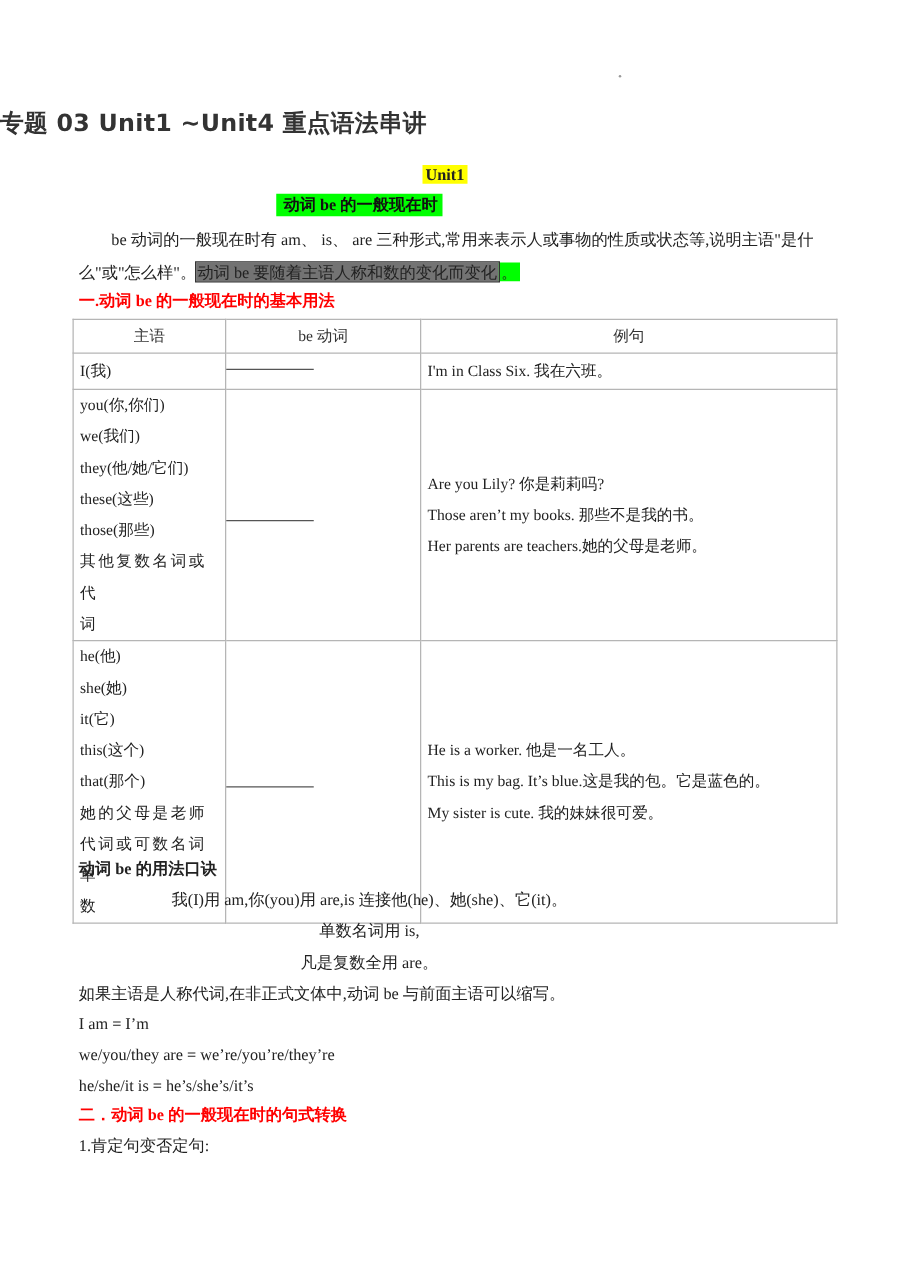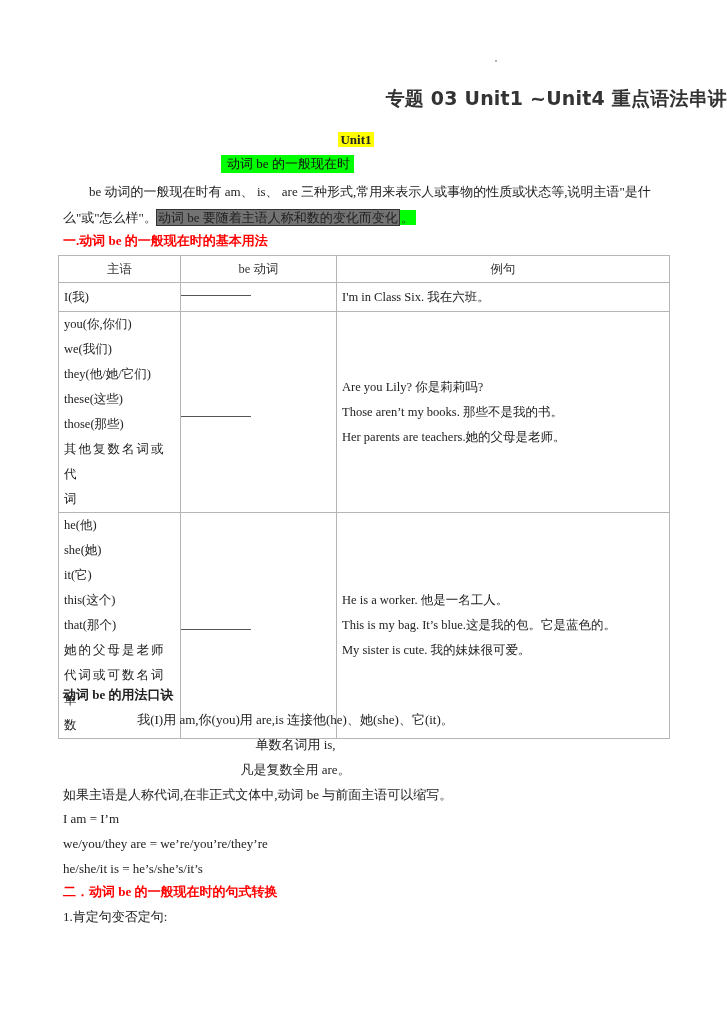--- a/index.html
+++ b/index.html
@@ -4,33 +4,33 @@
   <style>
     html, body { margin: 0; padding: 0; background: #ffffff; }
     body {
       width: 727px; height: 1024px; position: relative; overflow: hidden;
       font-family: "Liberation Serif", "DejaVu Serif", serif;
       color: #222;
       font-size: 13px;
     }
     .dot { position: absolute; left: 495px; top: 60px; width: 2px; height: 2px; background: #999; border-radius: 1px; }
     .title {
-      position: absolute; left: 0; width: 727px; top: 86px; text-align: right;
+      position: absolute; left: 0; width: 727px; top: 86px; text-align: left;
       font-family: "DejaVu Sans", "Liberation Sans", sans-serif;
       font-weight: bold; font-size: 19px; color: #333;
       letter-spacing: 0.2px;
     }
     .unit {
       position: absolute; left: 0; width: 712px; top: 132px; text-align: center;
       font-size: 13px; font-weight: bold;
     }
     .unit span { background: #ffff00; padding: 0 2px; color: #222; }
     .subtitle {
       position: absolute; left: 0; width: 575px; top: 155px; text-align: center;
-      font-size: 13px; font-weight: normal;
+      font-size: 13px; font-weight: bold;
     }
     .subtitle span { background: #00ff00; padding: 1px 4px 2px 6px; color: #111; }
     .para {
       position: absolute; left: 63px; width: 602px; top: 179px;
       line-height: 26px; font-size: 13px; text-indent: 26px;
     }
     .hl { background: #737373; outline: 1px solid #333; padding: 0 1px; }
     .hl-tail { background: #00ff00; padding: 0 2px; }
     .red { color: #ff0000; font-weight: bold; text-align: right; }
     .sec1 { position: absolute; left: 63px; top: 232px; font-size: 13px; }

